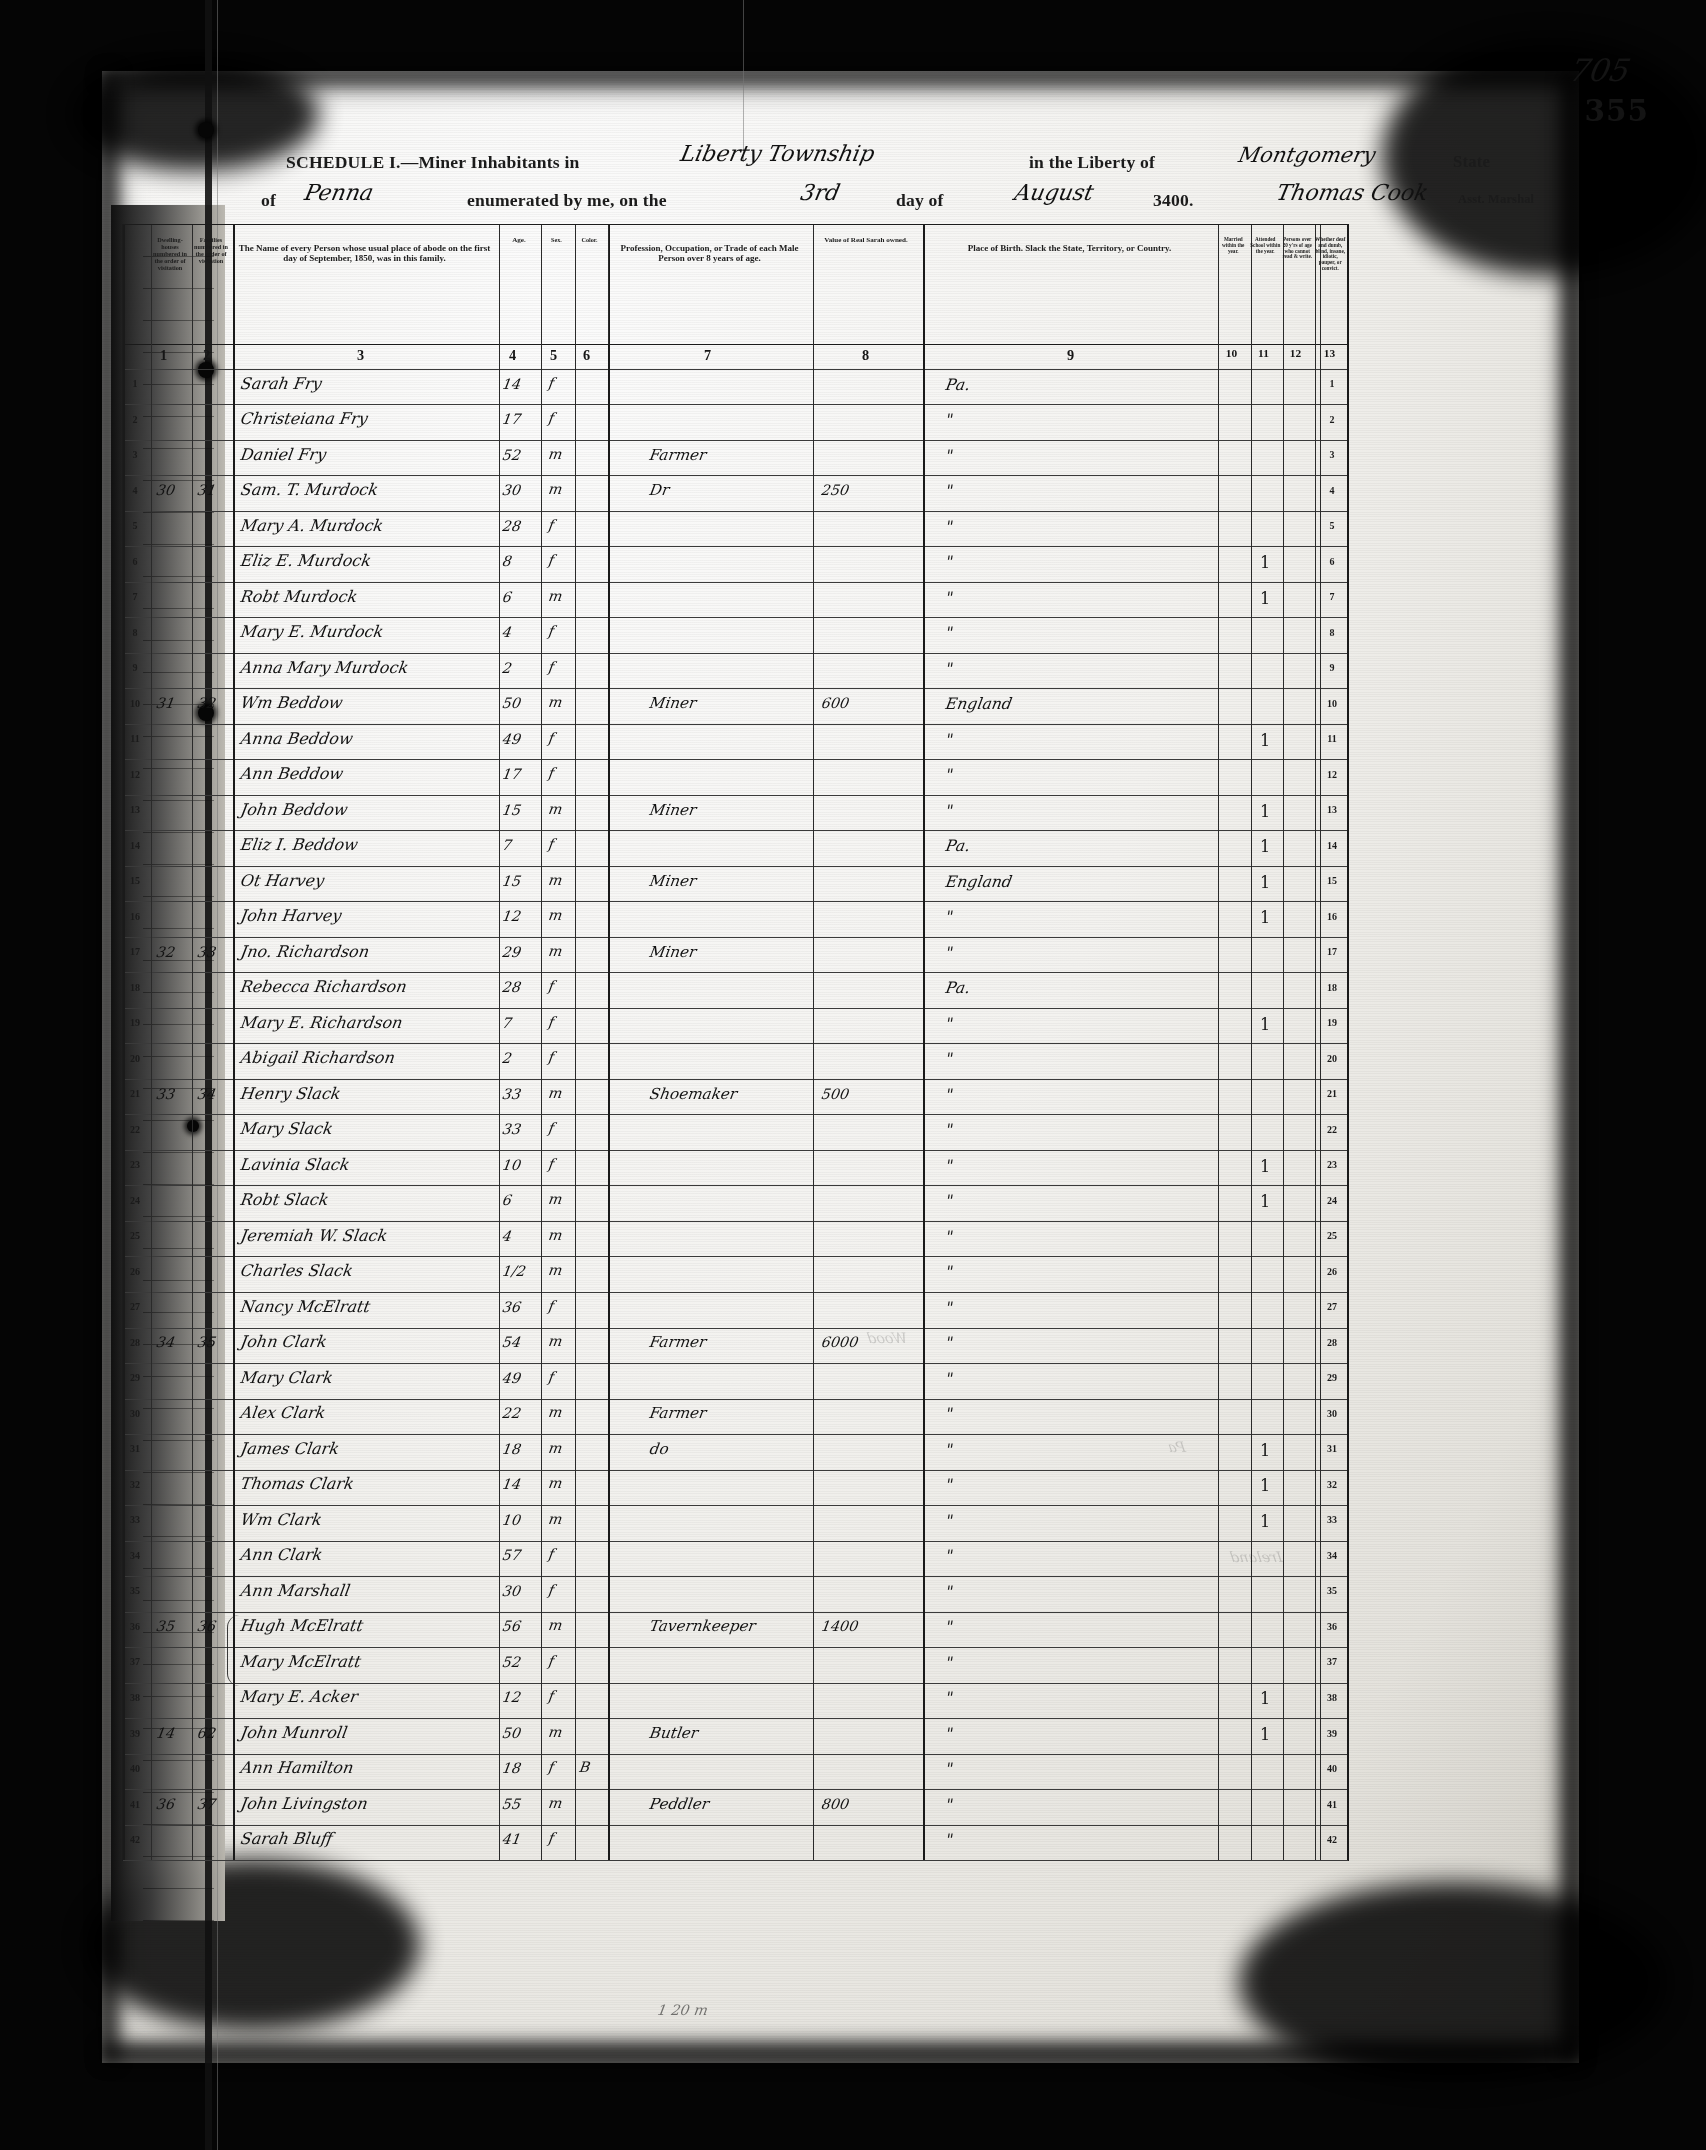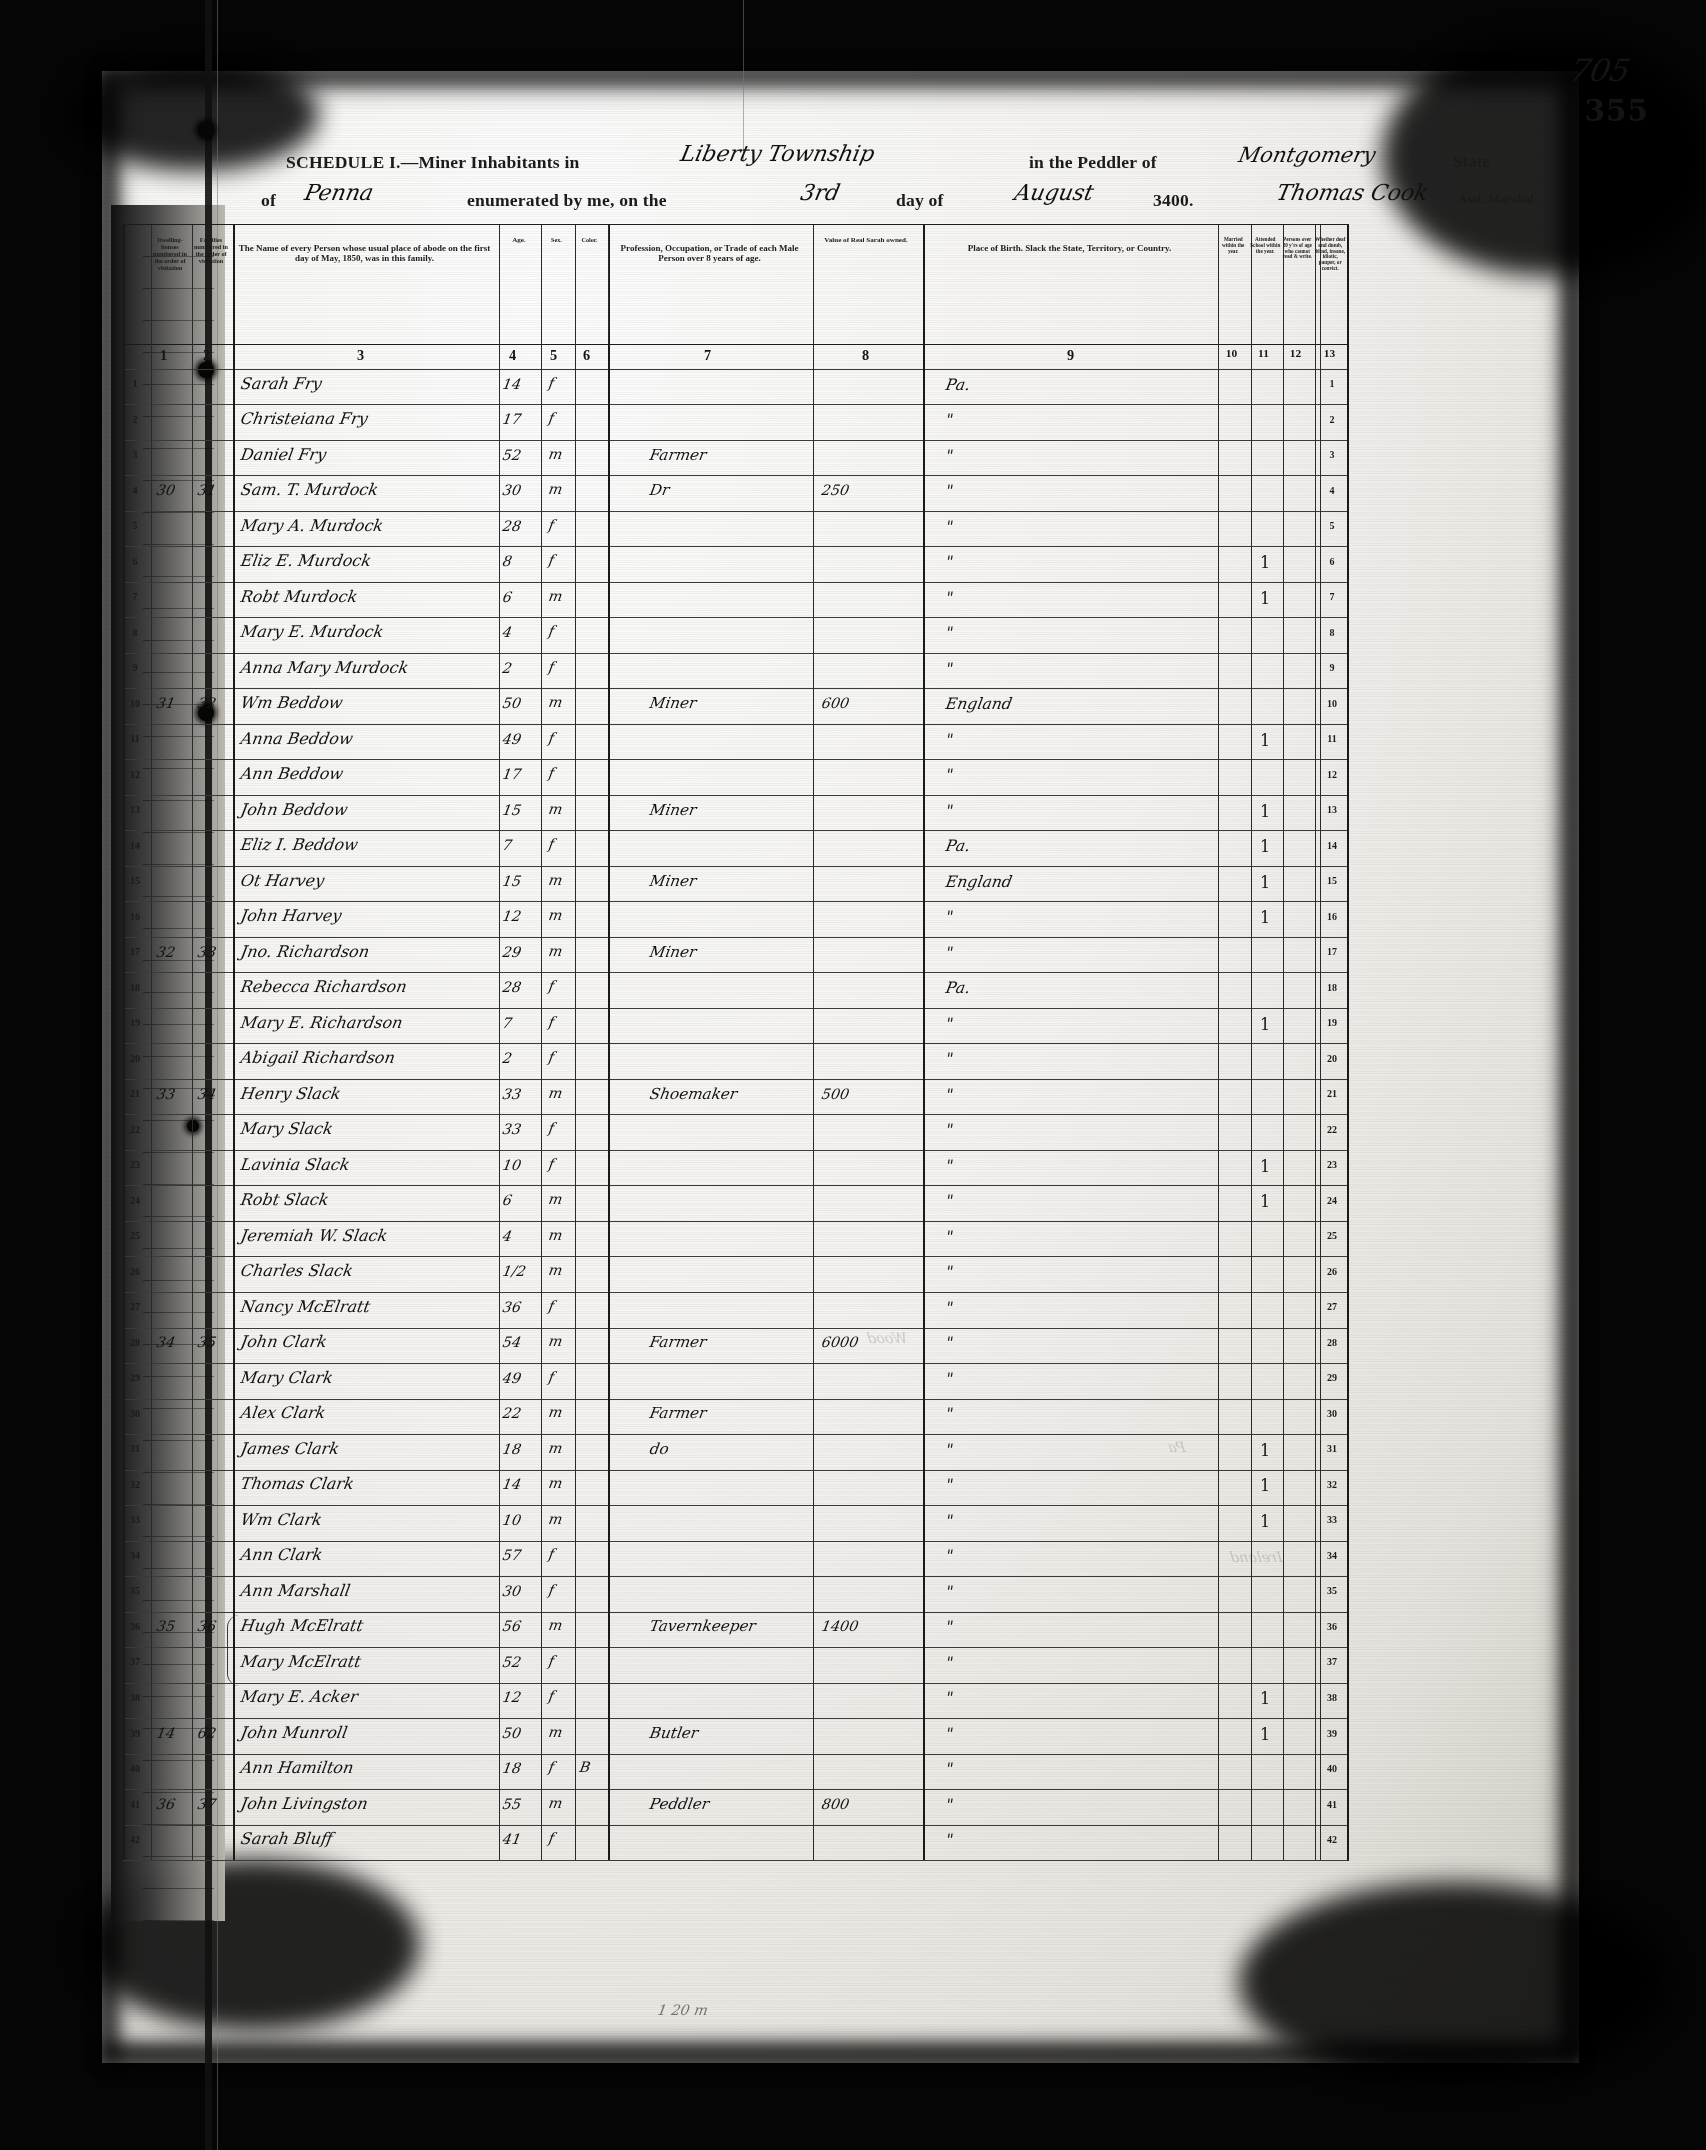--- a/index.html
+++ b/index.html
@@ -111,21 +111,21 @@
   <div class="hole" style="left:198px;top:362px;"></div>
   <div class="hole" style="left:198px;top:705px;"></div>
   <div class="hole" style="left:187px;top:1120px;width:12.4px;height:12.4px;"></div>
 
   <div class="pgnum-script">705</div>
   <div class="pgnum">355</div>
 
   <div class="hdr hdr-line1">
     <span class="printed" style="position:absolute;left:286px;top:0;font-size:17.6px;">SCHEDULE I.—Miner Inhabitants in</span>
     <span class="script" style="position:absolute;left:681px;top:-11.4px;font-size:22px;">Liberty Township</span>
-    <span class="printed" style="position:absolute;left:1029px;top:0;font-size:17.6px;">in the Peddler of</span>
+    <span class="printed" style="position:absolute;left:1029px;top:0;font-size:17.6px;">in the Liberty of</span>
     <span class="script" style="position:absolute;left:1239px;top:-9.5px;font-size:21px;">Montgomery</span>
     <span class="printed" style="position:absolute;left:1453px;top:0;font-size:16.7px;">State</span>
   </div>
 
   <div class="hdr hdr-line2">
     <span class="printed" style="position:absolute;left:261px;top:0;font-size:17.6px;">of</span>
     <span class="script" style="position:absolute;left:305px;top:-10.5px;font-size:22px;">Penna</span>
     <span class="printed" style="position:absolute;left:467px;top:0;font-size:17.6px;">enumerated by me, on the</span>
     <span class="script" style="position:absolute;left:801px;top:-10.5px;font-size:22px;">3rd</span>
     <span class="printed" style="position:absolute;left:896px;top:0;font-size:17.6px;">day of</span>
@@ -197,21 +197,21 @@
       <div class="vline" style="left: 1192px;"></div>
       <div class="vline thick" style="left: 1224px;"></div>
       <div class="vline" style="left: 1197px;"></div>
       <div class="vline" style="left: 376px; top: 0px; bottom: auto; height: 119px;"></div>
       <div class="vline" style="left: 485px; top: 0px; bottom: auto; height: 119px;"></div>
     </div>
 
   <div id="heads">
       <div class="colhead" style="left: 151px; width: 38px; top: 237px; font-size: 6.2px;">Dwelling-houses numbered in the order of visitation</div>
       <div class="colhead" style="left: 192px; width: 38px; top: 237px; font-size: 6.2px;">Families numbered in the order of visitation</div>
-      <div class="colhead" style="left: 236px; width: 257px; top: 243px; font-size: 9px;">The Name of every Person whose usual place of abode on the first day of May, 1850, was in this family.</div>
+      <div class="colhead" style="left: 236px; width: 257px; top: 243px; font-size: 9px;">The Name of every Person whose usual place of abode on the first day of September, 1850, was in this family.</div>
       <div class="colhead" style="left: 499px; width: 40px; top: 237px; font-size: 7.1px;">Age.</div>
       <div class="colhead" style="left: 541px; width: 31px; top: 237px; font-size: 6.2px;">Sex.</div>
       <div class="colhead" style="left: 574px; width: 31px; top: 237px; font-size: 6.2px;">Color.</div>
       <div class="colhead" style="left: 610px; width: 199px; top: 243px; font-size: 9px;">Profession, Occupation, or Trade of each Male Person over 8 years of age.</div>
       <div class="colhead" style="left: 813px; width: 106px; top: 237px; font-size: 7.1px;">Value of Real Sarah owned.</div>
       <div class="colhead" style="left: 924px; width: 291px; top: 243px; font-size: 9px;">Place of Birth. Slack the State, Territory, or Country.</div>
       <div class="colhead" style="left: 1218px; width: 30.5px; top: 237px; font-size: 5.2px;">Married within the year.</div>
       <div class="colhead" style="left: 1250px; width: 30.5px; top: 237px; font-size: 5.2px;">Attended School within the year.</div>
       <div class="colhead" style="left: 1282px; width: 30.5px; top: 237px; font-size: 5.2px;">Persons over 20 y'rs of age who cannot read &amp; write.</div>
       <div class="colhead" style="left: 1315px; width: 30.5px; top: 237px; font-size: 5.2px;">Whether deaf and dumb, blind, insane, idiotic, pauper, or convict.</div>

